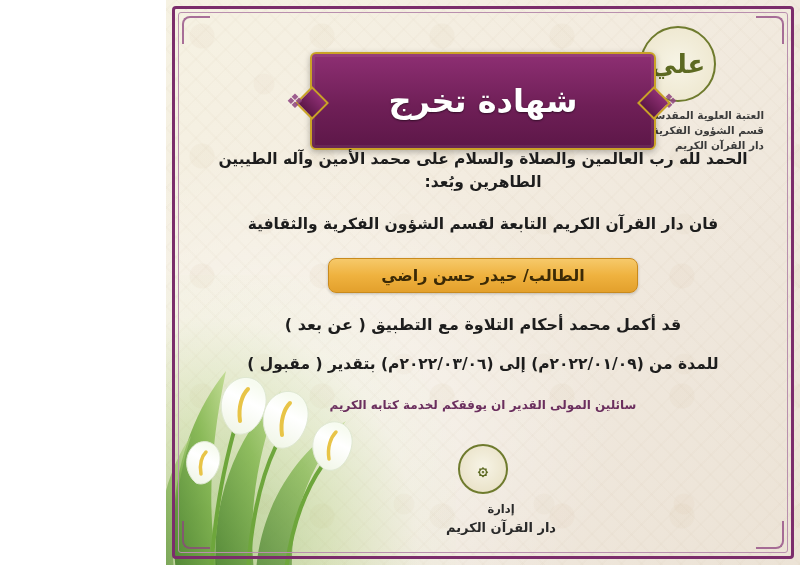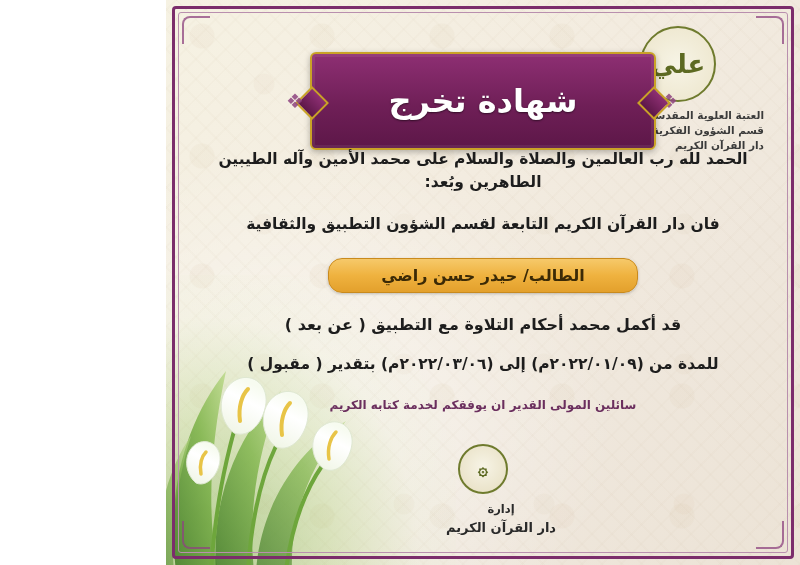--- a/index.html
+++ b/index.html
@@ -177,21 +177,21 @@
   .l1 { font-size: 15.5px; }
   .l2 { font-size: 15.5px; }
   .l3 { font-size: 15.5px; letter-spacing: 1px; }
 
   .name-plate {
     display: inline-block;
     margin: 4px auto 20px auto;
     padding: 7px 52px;
     background: linear-gradient(180deg, #f6c96a 0%, #efb23f 50%, #e3a02c 100%);
     border: 1px solid #c98a1d;
-    border-radius: 14px;
+    border-radius: 8px;
     color: #3b2a06;
     font-size: 16px;
     font-weight: bold;
     box-shadow: 0 1px 3px rgba(0,0,0,0.22);
   }
 
   .l4 { font-size: 16px; margin-bottom: 16px; }
   .l5 { font-size: 15.5px; margin-bottom: 22px; }
   .l6 {
     font-size: 12px;
@@ -297,21 +297,21 @@
   </div>
 
   <div class="title-wrap">
     <span class="title-orn">❖</span>
     <div class="title-plaque">شهادة تخرج</div>
     <span class="title-orn">❖</span>
   </div>
 
   <div class="body">
     <div class="line l1">الحمد لله رب العالمين والصلاة والسلام على محمد الأمين وآله الطيبين الطاهرين وبُعد:</div>
-    <div class="line l2">فان دار القرآن الكريم التابعة لقسم الشؤون التطبيق والثقافية</div>
+    <div class="line l2">فان دار القرآن الكريم التابعة لقسم الشؤون الفكرية والثقافية</div>
     <div>
       <span class="name-plate">الطالب/ حيدر حسن راضي</span>
     </div>
     <div class="line l4">قد أكمل محمد أحكام التلاوة مع التطبيق ( عن بعد )</div>
     <div class="line l5">للمدة من (٢٠٢٢/٠١/٠٩م) إلى (٢٠٢٢/٠٣/٠٦م) بتقدير ( مقبول )</div>
     <div class="l6">سائلين المولى القدير ان يوفقكم لخدمة كتابه الكريم</div>
   </div>
 
   <div class="footer">
     <div class="seal">

